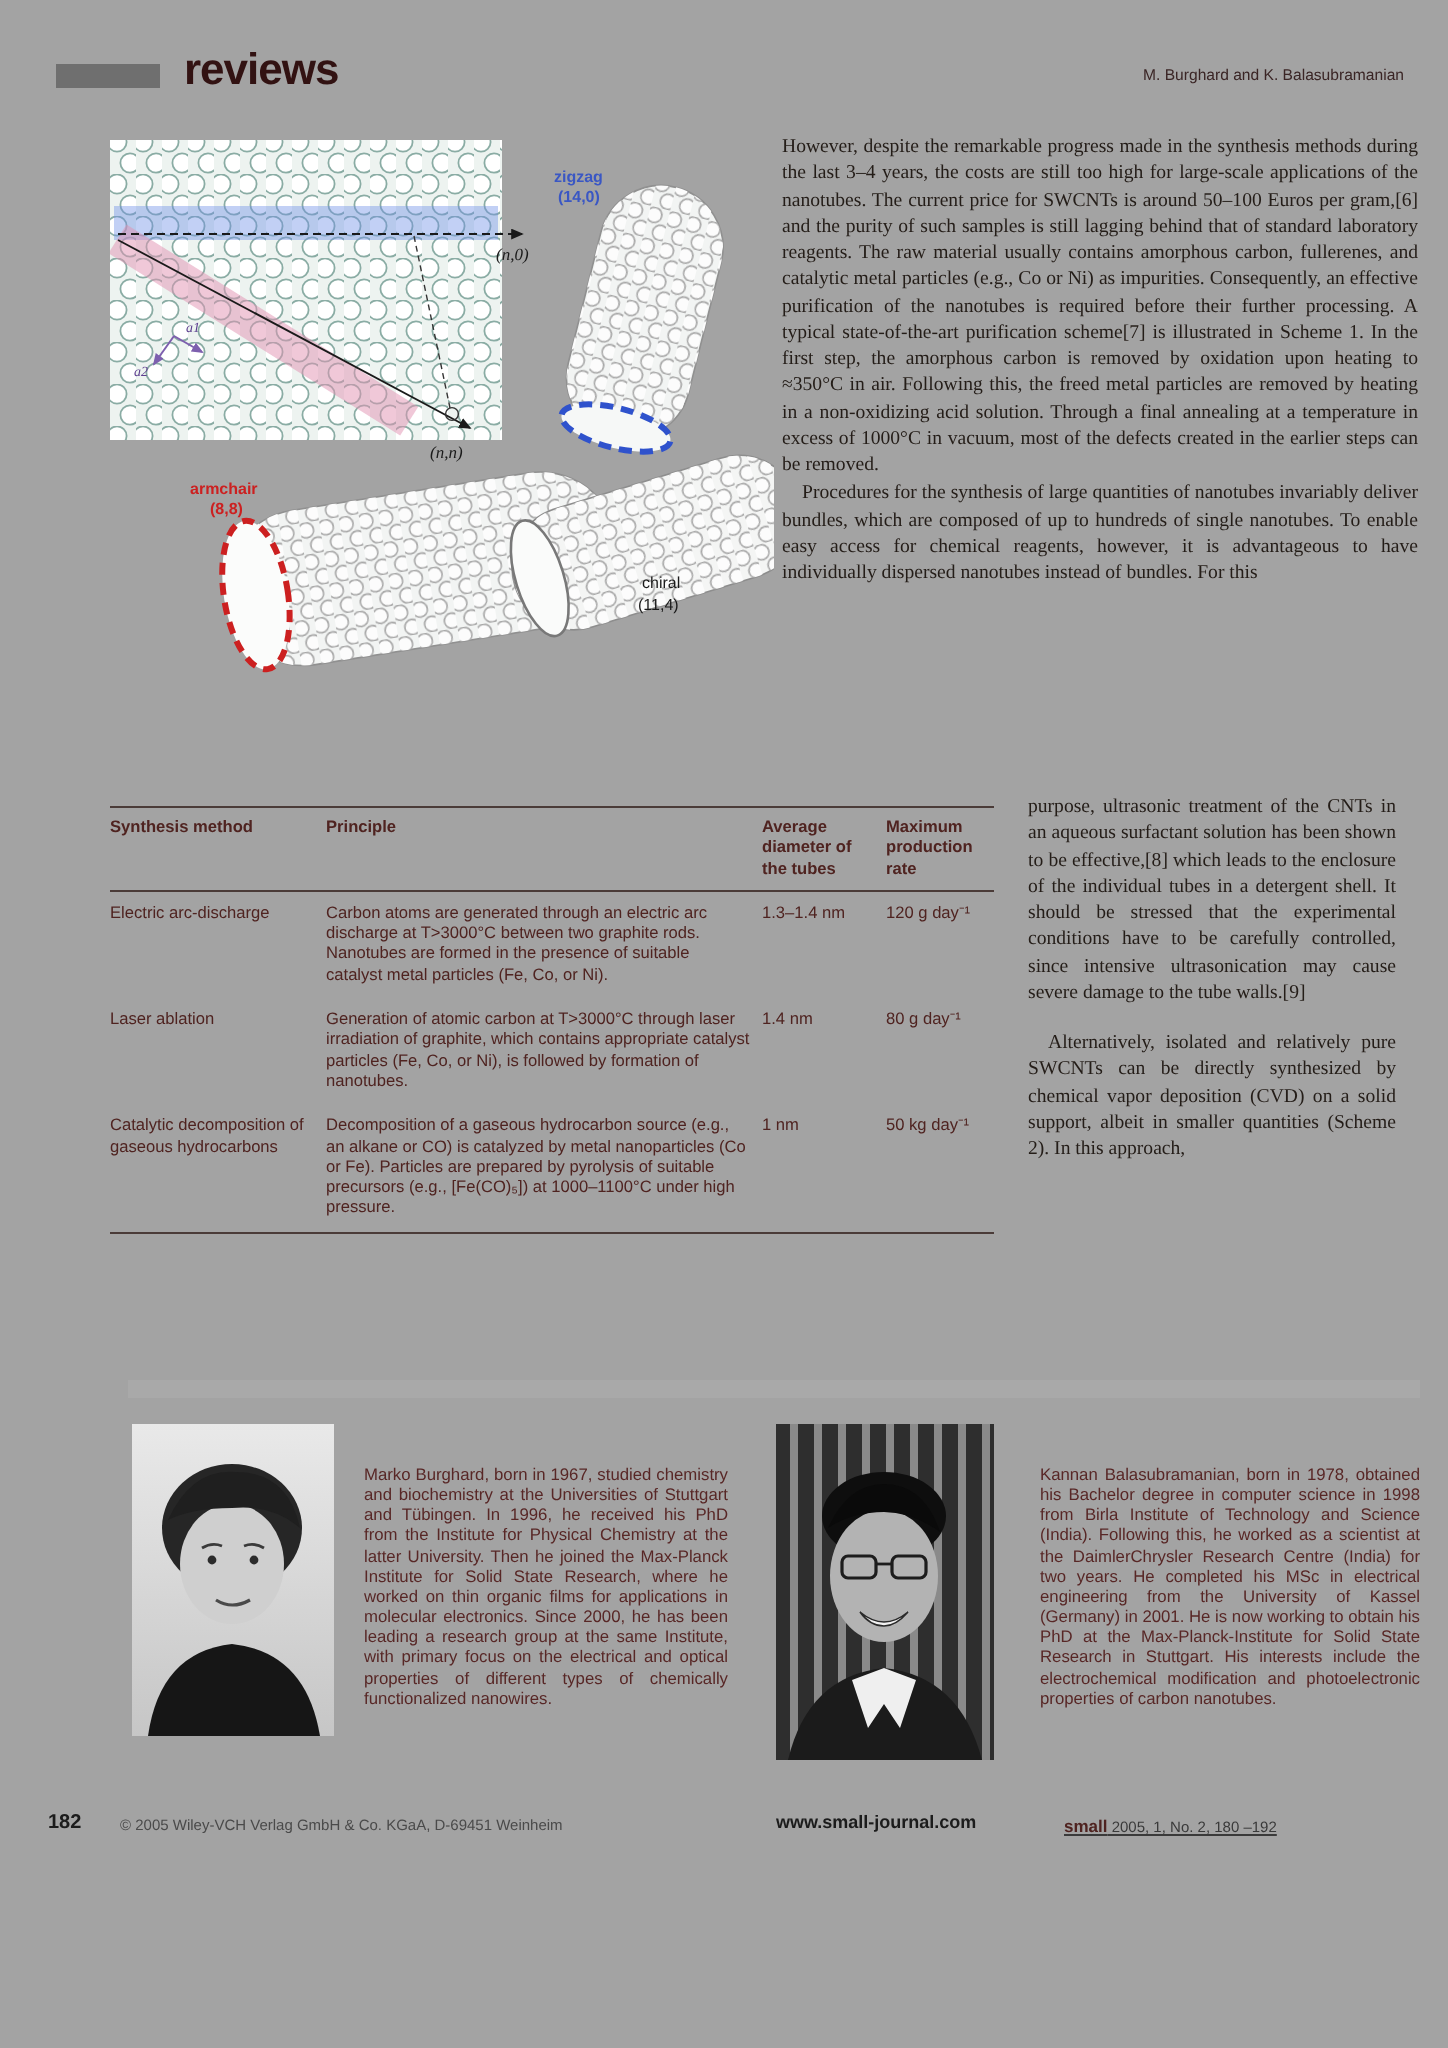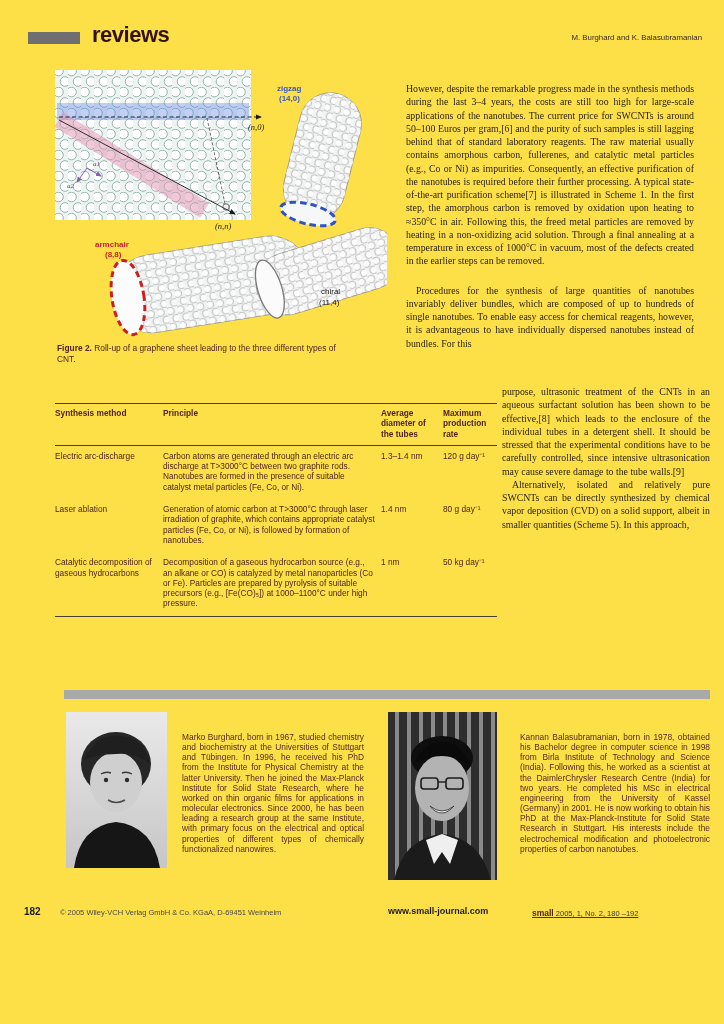--- a/index.html
+++ b/index.html
@@ -1,32 +1,32 @@
 <!DOCTYPE html>
 <html><head>
 <meta charset="utf-8">
 <style>
   html,body{margin:0;padding:0;background:#ffffff;}
-  .page{position:relative;width:724px;height:1024px;background:#fde047;overflow:hidden;
+  .page{position:relative;width:724px;height:1024px;background:#a3a3a3;overflow:hidden;
         font-family:"Liberation Sans",sans-serif;}
   .abs{position:absolute;}
 
   
   .hdr-bar{left:28px;top:32px;width:52px;height:12px;background:#6f6f6f;}
   .hdr-reviews{left:92px;top:22px;font-size:22px;font-weight:bold;letter-spacing:-0.5px;
                color:#321212;font-family:"Liberation Sans",sans-serif;}
   .hdr-authors{left:402px;top:33px;width:300px;text-align:right;font-size:7.8px;color:#3a2525;}
 
   
   .serif{font-family:"Liberation Serif",serif;color:#241d18;}
   .bodycol{left:390px;top:66px;width:320px;font-size:9.8px;line-height:13.25px;text-align:justify;}
-  .bodycol p{margin:16px;}
+  .bodycol p{margin:1px;}
   .bodycol p.indent{text-indent:10px;}
   .narrowcol{left:502px;top:385px;width:208px;font-size:9.8px;line-height:13.25px;text-align:justify;}
-  .narrowcol p{margin:0;}
+  .narrowcol p{margin:12px;}
   .narrowcol p.indent{text-indent:10px;}
 
   
   .fig{left:55px;top:66px;width:332px;height:272px;}
   .figcap{left:57px;top:343px;width:298px;font-size:8.4px;line-height:10.6px;color:#4f2320;}
   .figcap b{font-weight:bold;}
 
   
   .tblwrap{left:55px;top:403px;width:442px;color:#4f2320;font-size:8.3px;line-height:10.3px;}
   .tbl-title{margin:0 0 4px 0;}
@@ -123,31 +123,28 @@
 
     <g transform="translate(212,224) rotate(-17)">
       <rect x="-10" y="-31" width="148" height="62" rx="31" fill="#f4f5f4" stroke="#8d8d8d" stroke-width="0.8"></rect>
       <rect x="-10" y="-31" width="148" height="62" rx="31" fill="url(#pGray)"></rect>
       <ellipse cx="3" cy="0" rx="12" ry="30" fill="#fafbfa" stroke="#787878" stroke-width="1.3"></ellipse>
     </g>
     <text x="266" y="228" font-size="8" fill="#1a1a1a" font-family="Liberation Serif,serif">chiral</text>
     <text x="264" y="239" font-size="8" fill="#1a1a1a" font-family="Liberation Serif,serif">(11,4)</text>
   </svg>
 
-  <div class="abs figcap">
-    <b>Figure 2.</b><span> Roll-up of a graphene sheet leading to the three different types of CNT.</span>
-  </div>
 
   <div class="abs bodycol serif">
     <p>However, despite the remarkable progress made in the synthesis methods during the last 3–4 years, the costs are still too high for large-scale applications of the nanotubes. The current price for SWCNTs is around 50–100 Euros per gram,[6] and the purity of such samples is still lagging behind that of standard laboratory reagents. The raw material usually contains amorphous carbon, fullerenes, and catalytic metal particles (e.g., Co or Ni) as impurities. Consequently, an effective purification of the nanotubes is required before their further processing. A typical state-of-the-art purification scheme[7] is illustrated in Scheme 1. In the first step, the amorphous carbon is removed by oxidation upon heating to ≈350°C in air. Following this, the freed metal particles are removed by heating in a non-oxidizing acid solution. Through a final annealing at a temperature in excess of 1000°C in vacuum, most of the defects created in the earlier steps can be removed.</p>
     <p class="indent">Procedures for the synthesis of large quantities of nanotubes invariably deliver bundles, which are composed of up to hundreds of single nanotubes. To enable easy access for chemical reagents, however, it is advantageous to have individually dispersed nanotubes instead of bundles. For this</p>
   </div>
   <div class="abs narrowcol serif">
     <p>purpose, ultrasonic treatment of the CNTs in an aqueous surfactant solution has been shown to be effective,[8] which leads to the enclosure of the individual tubes in a detergent shell. It should be stressed that the experimental conditions have to be carefully controlled, since intensive ultrasonication may cause severe damage to the tube walls.[9]</p>
-    <p class="indent">Alternatively, isolated and relatively pure SWCNTs can be directly synthesized by chemical vapor deposition (CVD) on a solid support, albeit in smaller quantities (Scheme 5). In this approach,</p>
+    <p class="indent">Alternatively, isolated and relatively pure SWCNTs can be directly synthesized by chemical vapor deposition (CVD) on a solid support, albeit in smaller quantities (Scheme 2). In this approach,</p>
   </div>
 
   <div class="abs tblwrap">
     <table class="tbl">
       <colgroup>
           <col style="width:108px">
           <col style="width:218px">
           <col style="width:62px">
           <col style="width:54px">
         </colgroup>

